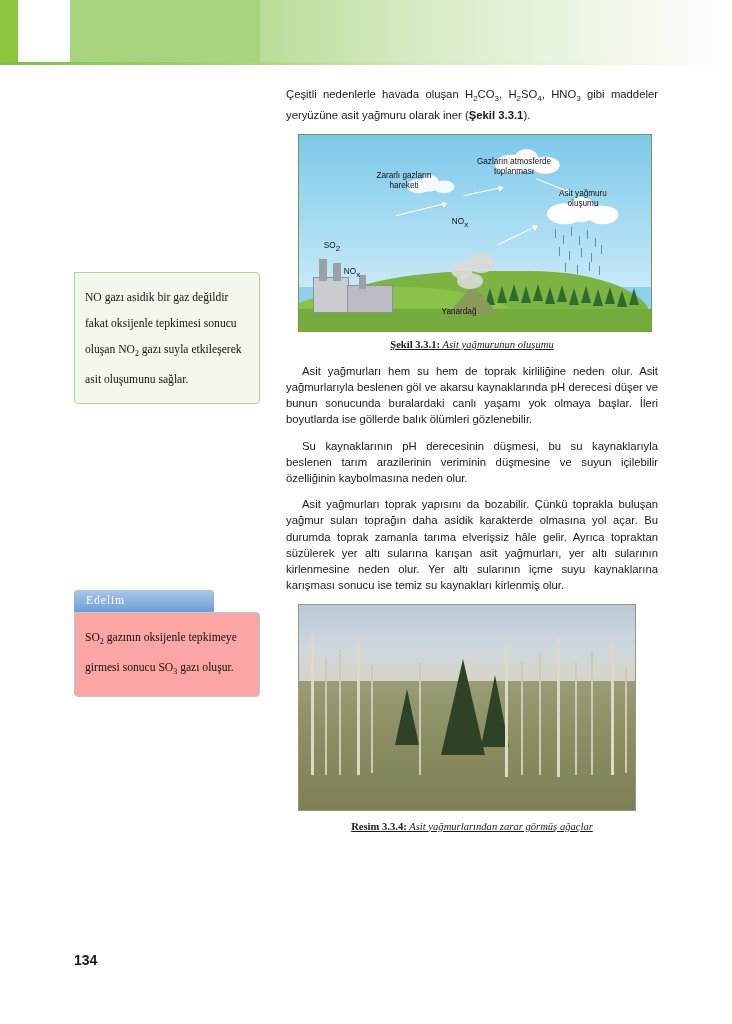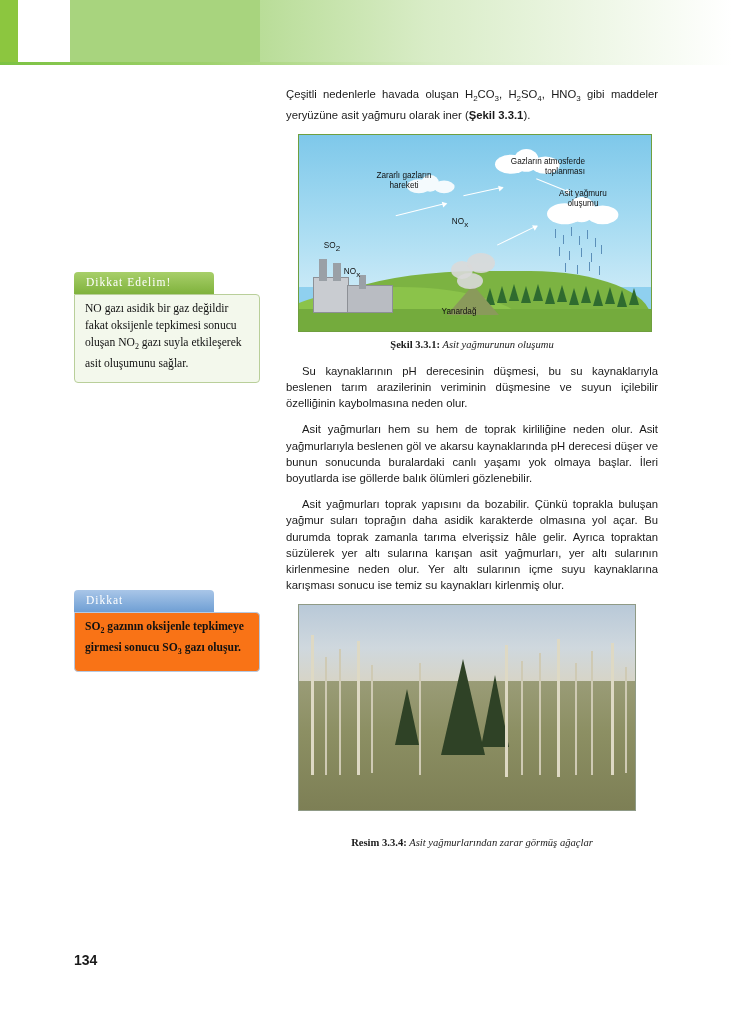--- a/index.html
+++ b/index.html
@@ -162,20 +162,21 @@
   }
 
   .fig-caption {
     width: 372px;
     text-align: center;
     font-family: "Liberation Serif", serif;
     font-size: 10.6px;
     font-style: italic;
     color: #1a1a1a;
     margin: 5px 0 10px 0;
+    text-decoration: underline;
   }
   .fig-caption b { font-style: normal; font-weight: bold; }
 
   
   .figure-photo {
     position: relative;
     margin: 6px 0 4px 12px;
     width: 336px;
     height: 205px;
     overflow: hidden;
@@ -209,31 +210,30 @@
     color: #ffffff;
     letter-spacing: 1px;
     padding: 4px 0 0 12px;
     box-sizing: border-box;
   }
   .side-tab.green { background: linear-gradient(to bottom,#a8cf6a,#7fb23c); }
   .side-tab.blue  { background: linear-gradient(to bottom,#a9c6e8,#6f9fd4); }
   .side-body {
     border: 1px solid #b9cf9a;
     background: #f3f8ec;
-    padding: 5px 10px 10px 10px;
+    padding: 12px 10px 10px 10px;
     font-family: "Liberation Serif", serif;
     font-size: 11.6px;
-    line-height: 17px;
+    line-height: 26px;
     color: #111;
     border-radius: 0 4px 4px 4px;
   }
   .side-body.blue {
     border: 1px solid #b5c9e2;
-    background: #f97316;
-    font-weight: bold;
+    background: #fca5a5;
   }
 
   
   .page-number {
     position: absolute;
     left: 74px;
     top: 952px;
     font-family: "Liberation Sans", sans-serif;
     font-size: 14px;
     font-weight: bold;
@@ -328,38 +328,38 @@
       </div>
 
       <div class="diag-arrow" style="left:96px; top:74px; width:52px; transform:rotate(-14deg);"></div>
       <div class="diag-arrow" style="left:164px; top:56px; width:40px; transform:rotate(-12deg);"></div>
       <div class="diag-arrow" style="left:236px; top:50px; width:36px; transform:rotate(22deg);"></div>
       <div class="diag-arrow" style="left:196px; top:100px; width:44px; transform:rotate(-26deg);"></div>
 
       <div class="diag-label" style="left:60px; top:36px; width:90px;">
         Zararlı gazların<br>hareketi
       </div>
-      <div class="diag-label" style="left:176px; top:22px; width:110px;text-align:right;">
+      <div class="diag-label" style="left:160px; top:22px; width:110px;">
         Gazların atmosferde<br>toplanması
       </div>
       <div class="diag-label" style="left:244px; top:54px; width:80px;">
         Asit yağmuru<br>oluşumu
       </div>
       <div class="diag-label" style="left:146px; top:82px; width:30px;">NO<sub>x</sub></div>
       <div class="diag-label" style="left:18px; top:106px; width:30px;">SO<sub>2</sub></div>
       <div class="diag-label" style="left:38px; top:132px; width:30px;">NO<sub>x</sub></div>
       <div class="diag-label" style="left:128px; top:172px; width:64px; font-weight:normal;">Yanardağ</div>
     </div>
 
     <div class="fig-caption">
       <b>Şekil 3.3.1:</b><span> Asit yağmurunun oluşumu</span>
     </div>
 
+    <p>Asit yağmurları hem su hem de toprak kirliliğine neden olur. Asit yağmurlarıyla beslenen göl ve akarsu kaynaklarında pH derecesi düşer ve bunun sonucunda buralardaki canlı yaşamı yok olmaya başlar. İleri boyutlarda ise göllerde balık ölümleri gözlenebilir.</p>
     <p>Su kaynaklarının pH derecesinin düşmesi, bu su kaynaklarıyla beslenen tarım arazilerinin veriminin düşmesine ve suyun içilebilir özelliğinin kaybolmasına neden olur.</p>
-    <p>Asit yağmurları hem su hem de toprak kirliliğine neden olur. Asit yağmurlarıyla beslenen göl ve akarsu kaynaklarında pH derecesi düşer ve bunun sonucunda buralardaki canlı yaşamı yok olmaya başlar. İleri boyutlarda ise göllerde balık ölümleri gözlenebilir.</p>
     <p>Asit yağmurları toprak yapısını da bozabilir. Çünkü toprakla buluşan yağmur suları toprağın daha asidik karakterde olmasına yol açar. Bu durumda toprak zamanla tarıma elverişsiz hâle gelir. Ayrıca topraktan süzülerek yer altı sularına karışan asit yağmurları, yer altı sularının kirlenmesine neden olur. Yer altı sularının içme suyu kaynaklarına karışması sonucu ise temiz su kaynakları kirlenmiş olur.</p>
 
 
     <div class="figure-photo">
       <div class="photo-sky"></div>
       <div class="photo-ground"></div>
 
       <div class="photo-conifer" style="left:142px; top:54px;"></div>
       <div class="photo-conifer" style="left:182px; top:70px; border-left-width:14px; border-right-width:14px; border-bottom-width:72px;"></div>
       <div class="photo-conifer" style="left:96px; top:84px; border-left-width:12px; border-right-width:12px; border-bottom-width:56px;"></div>
@@ -373,34 +373,33 @@
       <div class="dead-trunk thick" style="left:206px; top:40px; height:132px;"></div>
       <div class="dead-trunk" style="left:222px; top:56px; height:114px;"></div>
       <div class="dead-trunk" style="left:240px; top:48px; height:122px;"></div>
       <div class="dead-trunk thick" style="left:258px; top:34px; height:138px;"></div>
       <div class="dead-trunk" style="left:276px; top:58px; height:112px;"></div>
       <div class="dead-trunk" style="left:292px; top:46px; height:124px;"></div>
       <div class="dead-trunk thick" style="left:312px; top:38px; height:132px;"></div>
       <div class="dead-trunk" style="left:326px; top:62px; height:106px;"></div>
     </div>
 
-    <div class="fig-caption" style="margin-top:24px;">
+    <div class="fig-caption" style="margin-top:8px;">
       <b>Resim 3.3.4:</b><span> Asit yağmurlarından zarar görmüş ağaçlar</span>
     </div>
   </div>
 
   <div class="side-box" style="top:200px;">
-    <div class="side-tab green">Dikkat Edelim!</div>
     <div class="side-body">
       NO gazı asidik bir gaz değildir fakat oksijenle tepkimesi sonucu oluşan NO<sub>2</sub> gazı suyla etkileşerek&nbsp; asit oluşumunu sağlar.
     </div>
   </div>
 
   <div class="side-box" style="top:518px;">
-    <div class="side-tab blue">Dikkat</div>
+    <div class="side-tab blue">Edelim</div>
     <div class="side-body blue">
       SO<sub>2</sub> gazının oksijenle tepkimeye girmesi sonucu SO<sub>3</sub> gazı oluşur.
     </div>
   </div>
 
 </div>
 
 <div class="page-number">134</div>
 
 </body></html>

